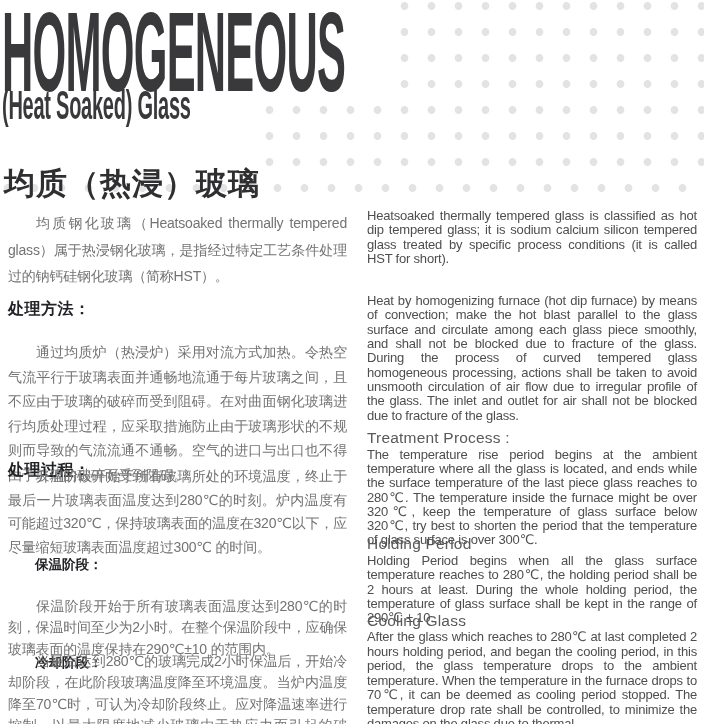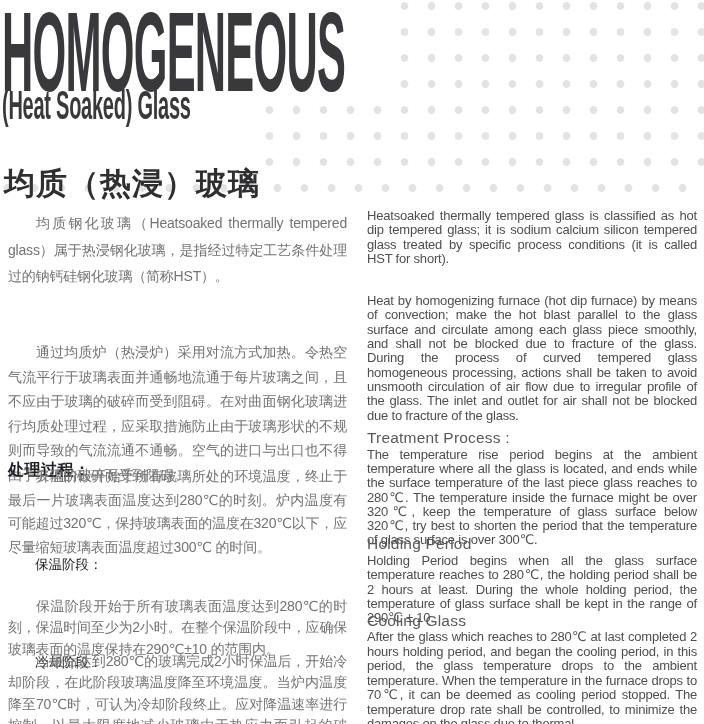--- a/index.html
+++ b/index.html
@@ -42,21 +42,21 @@
   
   .blk { position:absolute; }
   .col-left  { left:8px;   width:339px; }
   .col-right { left:367px; width:330px; }
 
   .cn-body {
     font-size:14px; color:#737373; text-align:justify;
     text-indent:2em; letter-spacing:-0.2px;
   }
   .cn-heading { font-size:16px; font-weight:bold; color:#222326; letter-spacing:0.5px; }
-  .cn-subheading { font-size:13.5px; font-weight:normal; color:#222326; padding-left:27px; }
+  .cn-subheading { font-size:13.5px; font-weight:bold; color:#222326; padding-left:27px; }
 
   .en-body {
     font-size:13px; color:#4e4e4e; text-align:justify;
     line-height:14.35px; letter-spacing:-0.2px;
   }
   .en-heading { font-size:15.5px; color:#595959; letter-spacing:0.2px; }
 </style>
 </head>
 <body>
 
@@ -65,20 +65,21 @@
   <div class="dots dots-a"></div>
   <div class="dots dots-b"></div>
   <div class="dots dots-c"></div>
 
   <div class="big-title">HOMOGENEOUS</div>
   <div class="sub-title-en">(Heat Soaked) Glass</div>
   <div class="sub-title-cn">均质（热浸）玻璃</div>
 
   <div class="blk col-left cn-body" style="top:210px; line-height:26.5px;">均质钢化玻璃（Heatsoaked thermally tempered glass）属于热浸钢化玻璃，是指经过特定工艺条件处理过的钠钙硅钢化玻璃（简称HST）。</div>
 
+  <div class="blk col-left cn-heading" style="top:299px;">处理方法：</div>
 
   <div class="blk col-left cn-body" style="top:340px; line-height:24.6px;">通过均质炉（热浸炉）采用对流方式加热。令热空气流平行于玻璃表面并通畅地流通于每片玻璃之间，且不应由于玻璃的破碎而受到阻碍。在对曲面钢化玻璃进行均质处理过程，应采取措施防止由于玻璃形状的不规则而导致的气流流通不通畅。空气的进口与出口也不得由于玻璃的破碎而受到阻碍。</div>
 
   <div class="blk col-left cn-heading" style="top:460px;">处理过程：</div>
 
   <div class="blk col-left cn-body" style="top:465px; line-height:23.6px;">升温阶段开始于所有玻璃所处的环境温度，终止于最后一片玻璃表面温度达到280℃的时刻。炉内温度有可能超过320℃，保持玻璃表面的温度在320℃以下，应尽量缩短玻璃表面温度超过300℃ 的时间。</div>
 
   <div class="blk col-left cn-subheading" style="top:556px;">保温阶段：</div>
 
   <div class="blk col-left cn-body" style="top:572px; line-height:21.4px;margin-top:24px;">保温阶段开始于所有玻璃表面温度达到280℃的时刻，保温时间至少为2小时。在整个保温阶段中，应确保玻璃表面的温度保持在290℃±10 的范围内。</div>

